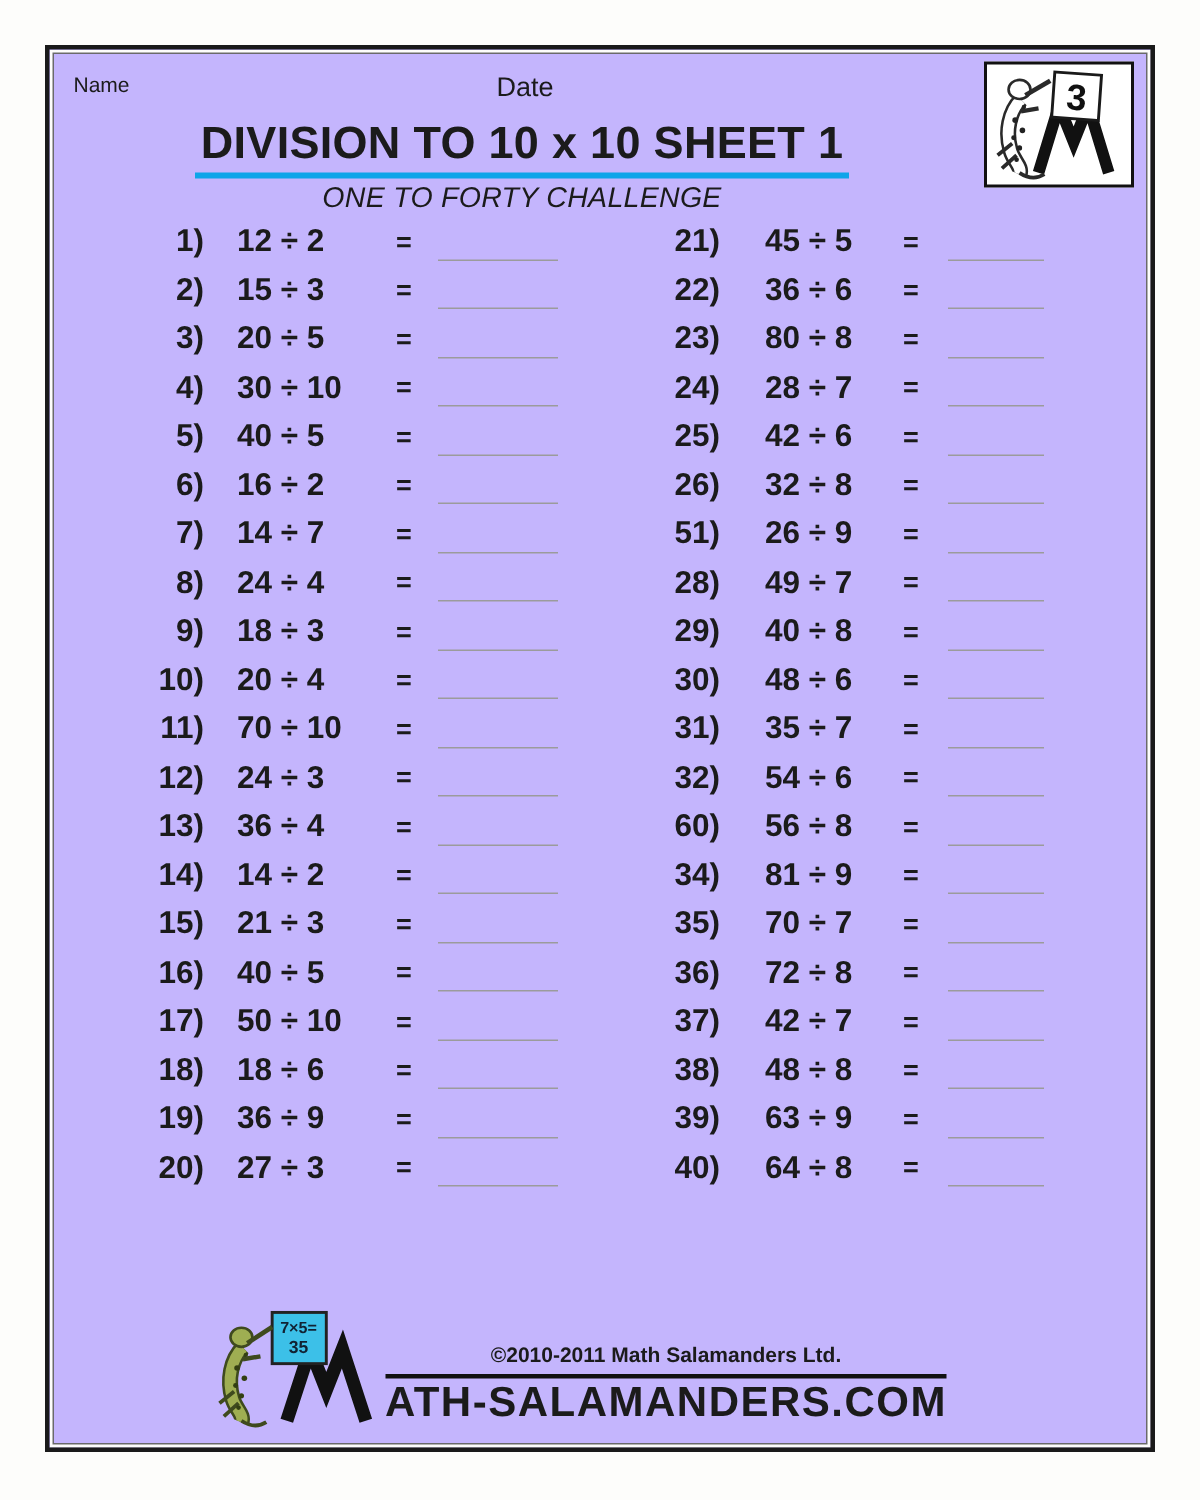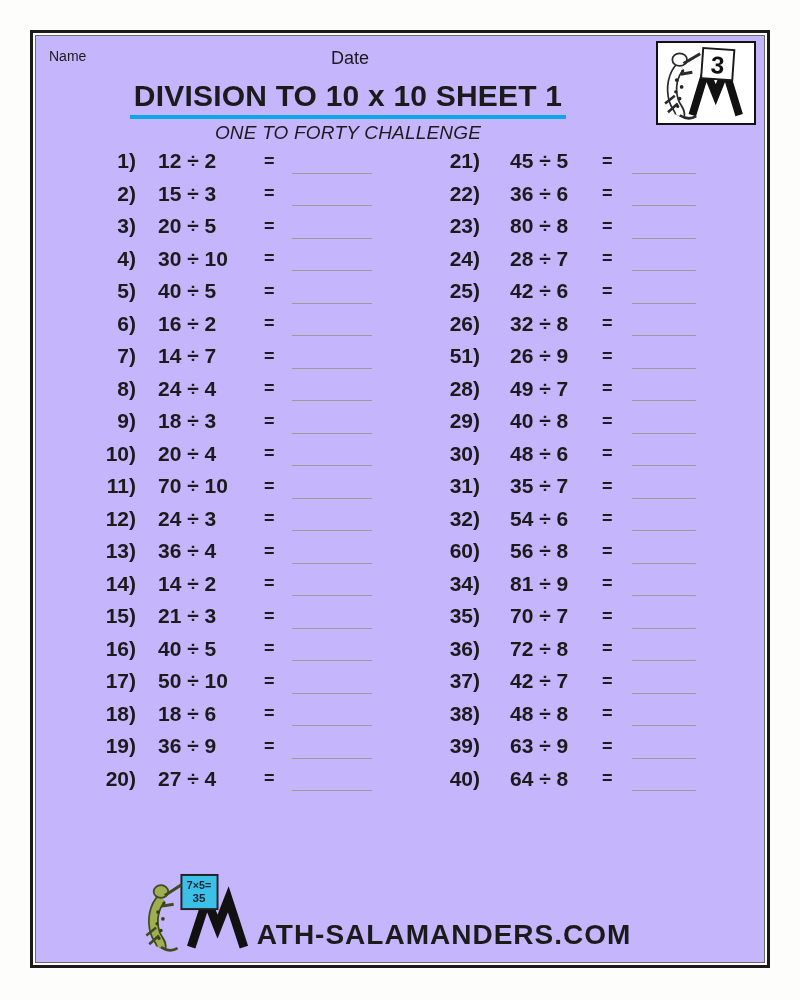--- a/index.html
+++ b/index.html
@@ -224,21 +224,21 @@
 
   <div class="prow">
     <span class="pnum">19)</span>
     <span class="pexpr">36 ÷ 9</span>
     <span class="peq">=</span>
     <span class="pblank"></span>
   </div>
 
   <div class="prow">
     <span class="pnum">20)</span>
-    <span class="pexpr">27 ÷ 4</span>
+    <span class="pexpr">27 ÷ 3</span>
     <span class="peq">=</span>
     <span class="pblank"></span>
   </div>
 </div>
     <div class="col-right" id="col-right">
   <div class="prow">
     <span class="pnum">21)</span>
     <span class="pexpr">45 ÷ 5</span>
     <span class="peq">=</span>
     <span class="pblank"></span>
@@ -399,17 +399,18 @@
         <path d="M14 56 L4 64 M17 64 L7 73 M19 76 Q28 82 36 77" fill="none" stroke="#3f4a1e" stroke-width="2.6"></path>
         <circle cx="16" cy="40" r="1.9" fill="#333f12"></circle>
           <circle cx="21" cy="47" r="1.9" fill="#333f12"></circle>
         <circle cx="15" cy="52" r="1.7" fill="#333f12"></circle>
           <circle cx="19" cy="59" r="1.8" fill="#333f12"></circle>
         <circle cx="17" cy="67" r="1.6" fill="#333f12"></circle>
           <circle cx="22" cy="31" r="1.5" fill="#333f12"></circle>
       </g>
     </svg>
     <div class="footer-text">
+      <div class="copyright">©2010-2011 Math Salamanders Ltd.</div>
       <div class="domain">ATH-SALAMANDERS.COM</div>
     </div>
   </div>
 
 </div>
 
 </body></html>

